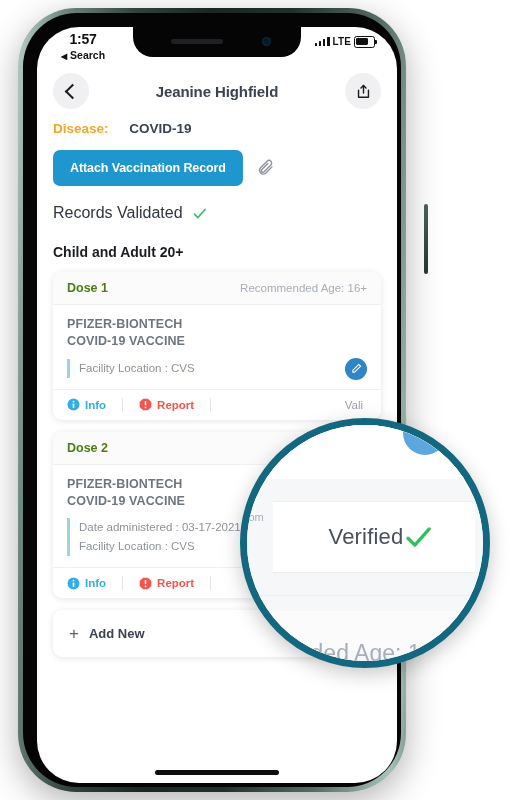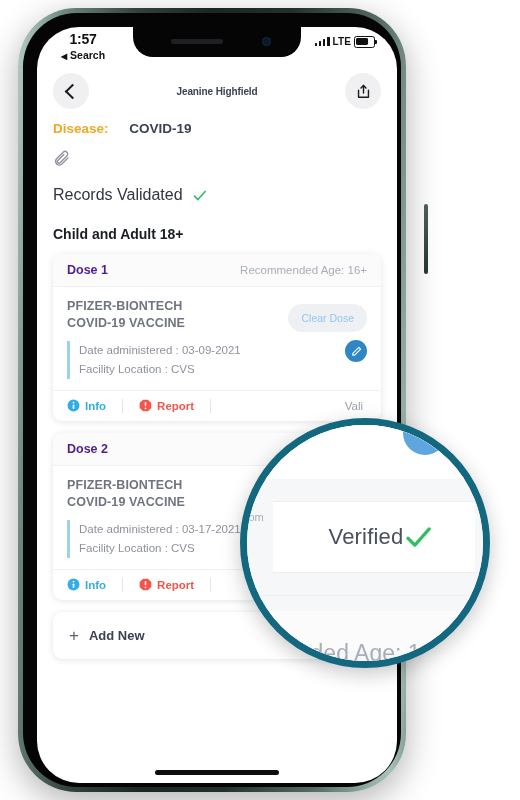--- a/index.html
+++ b/index.html
@@ -86,21 +86,21 @@
     display:flex; align-items:center; justify-content:space-between;
     padding: 2px 16px 0 16px;
   }
   .circ-btn {
     width: 36px; height: 36px; border-radius: 50%;
     background:#f0f0f2; display:flex; align-items:center; justify-content:center;
     flex: 0 0 auto;
   }
   .chev { width:9px; height:9px; border-left:2.2px solid #1c1c1e; border-bottom:2.2px solid #1c1c1e;
           transform: rotate(45deg); margin-left:3px; }
-  .page-title { font-size: 10px; font-weight:700; color:#3b4252; letter-spacing:-0.1px;}
+  .page-title { font-size: 15px; font-weight:700; color:#3b4252; letter-spacing:-0.1px;}
 
   
   .content { padding: 0 16px; }
   .disease-row { margin-top: 12px; font-size: 13.5px; }
   .disease-label { color:#F5A623; font-weight:700; }
   .disease-value { color:#3b4252; font-weight:600; margin-left:17px;}
 
   .attach-row { display:flex; align-items:center; gap:14px; margin-top: 14px;}
   .attach-btn {
     background:#1F97CE; color:#fff; border:none;
@@ -119,21 +119,21 @@
   .dose-card {
     margin-top: 12px; background:#ffffff; border-radius:9px;
     box-shadow: 0 1px 6px rgba(40,50,70,0.13);
     overflow:hidden;
   }
   .dose-head {
     display:flex; align-items:center; justify-content:space-between;
     padding: 9px 14px; background:#fbfbfc;
     border-bottom: 1px solid #f0f1f3;
   }
-  .dose-num { color:#4c1d95; font-weight:700; font-size:12.5px; }
+  .dose-num { color:#4d7c0f; font-weight:700; font-size:12.5px; }
   .dose-age { color:#a8adb8; font-size:11.5px; }
   .dose-body { padding: 11px 14px 0 14px; display:flex; align-items:flex-start; justify-content:space-between;}
   .vaccine-name { font-size:12.5px; color:#6f7580; font-weight:600; line-height:1.35; letter-spacing:.1px;}
   .clear-dose {
     background:#eef0f3; color:#8fc9ee; border:none; font-family:inherit;
     font-size:10.5px; padding:8px 13px; border-radius:14px; white-space:nowrap;
     margin-top:6px;
   }
   .detail-wrap { position:relative; padding: 9px 14px 11px 14px; }
   .detail-box { border-left: 3px solid #9cd3e8; padding-left: 9px; }
@@ -260,49 +260,48 @@
         </div>
 
         <div class="content">
 
           <div class="disease-row">
             <span class="disease-label">Disease:</span>
             <span class="disease-value">COVID-19</span>
           </div>
 
           <div class="attach-row">
+            <button class="attach-btn">Attach Vaccination Record</button>
             <svg class="clip" viewBox="0 0 24 24" fill="none" stroke="#8d929c" stroke-width="1.8" stroke-linecap="round" stroke-linejoin="round">
               <path d="M20 10.5l-8.5 8.5a5 5 0 0 1-7-7l9-9a3.5 3.5 0 0 1 5 5l-9 9a2 2 0 0 1-3-3l8-8"></path>
             </svg>
           </div>
 
           <div class="validated-row">
             <span class="validated-text">Records Validated</span>
             <svg class="tick" viewBox="0 0 24 24" fill="none" stroke="#2FBF5C" stroke-width="2.6" stroke-linecap="round" stroke-linejoin="round">
               <path d="M4 13l5.5 5.5L21 5.5"></path>
             </svg>
           </div>
 
-          <div class="section-title">Child and Adult 18+</div>
+          <div class="section-title">Child and Adult 20+</div>
 
           <div class="dose-card">
             <div class="dose-head">
               <span class="dose-num">Dose 1</span>
               <span class="dose-age">Recommended Age: 16+</span>
             </div>
             <div class="dose-body">
               <div class="vaccine-name">
                 <div>PFIZER-BIONTECH</div>
                 <div>COVID-19 VACCINE</div>
               </div>
-              <button class="clear-dose">Clear Dose</button>
             </div>
             <div class="detail-wrap">
               <div class="detail-box">
-                <div class="detail-line">Date administered : 03-09-2021</div>
                 <div class="detail-line">Facility Location : CVS</div>
               </div>
               <div class="edit-fab">
                 <svg width="11" height="11" viewBox="0 0 24 24" fill="none" stroke="#ffffff" stroke-width="2.4" stroke-linecap="round" stroke-linejoin="round">
                   <path d="M17 3l4 4L8 20H4v-4L17 3z"></path>
                 </svg>
               </div>
             </div>
             <div class="dose-foot">
               <div class="foot-item">

